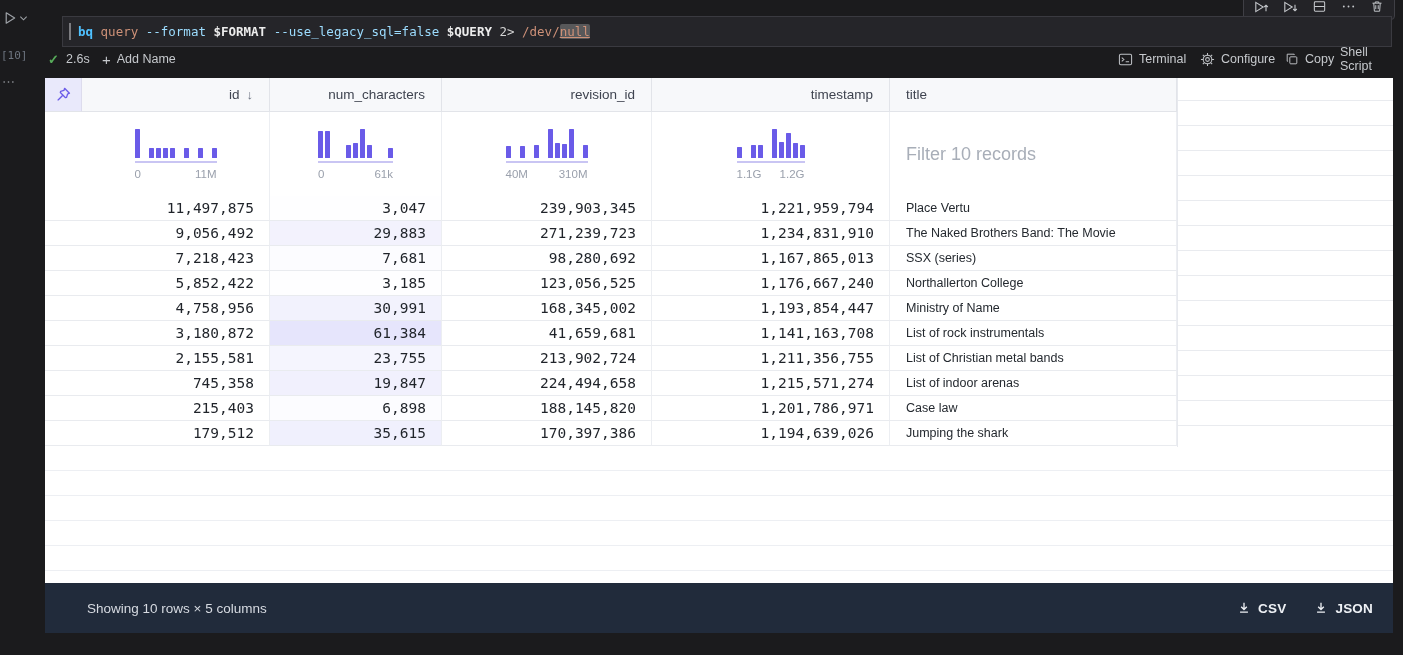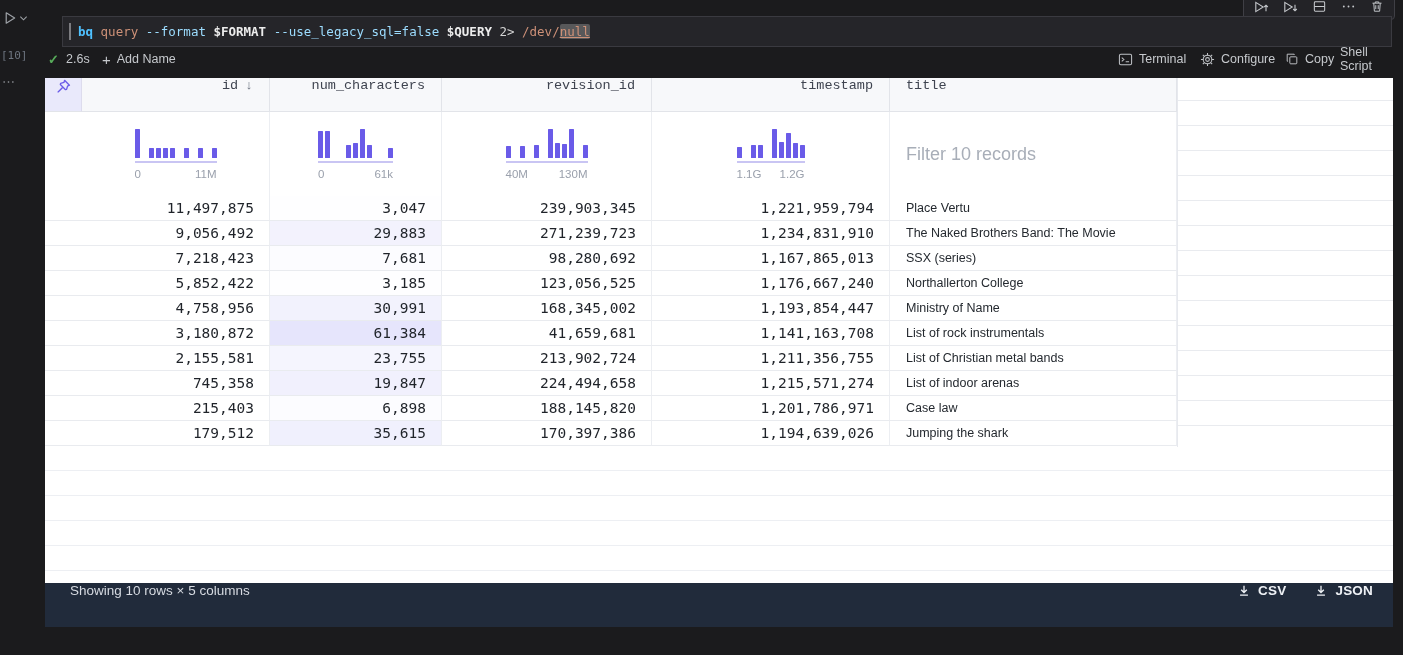--- a/index.html
+++ b/index.html
@@ -29,22 +29,22 @@
   .status-row { position:absolute; left:0; top:46px; width:1403px; height:26px; font-size:12.5px; color:#c6c9cd; }
   .status-row .it { position:absolute; top:0; height:26px; display:flex; align-items:center; gap:6px; cursor:pointer; }
   .status-row svg { stroke:#bfc2c6; fill:none; stroke-width:1.1; }
   .check { color:#57ab5a; font-size:13px; font-weight:bold; }
   .plus-glyph { font-size:15px; font-weight:300; color:#c6c9cd; }
 
   
   .table-card { position:absolute; left:45px; top:78px; width:1348px; height:505px; background:#fff; overflow:hidden; }
   .tgrid { display:grid; grid-template-columns:37px 188px 172px 210px 238px 287px 216px; }
   .hrow { height:34px; }
-  .hcell { background:#f7f8fa; border-right:1px solid #e2e4e9; border-bottom:1px solid #e2e4e9; display:flex; 
-    font-size:13.5px; font-weight:500; color:#3f4450; cursor:pointer;font-family:Liberation Mono, monospace; }
+  .hcell { background:#f7f8fa; border-right:1px solid #e2e4e9; border-bottom:1px solid #e2e4e9; display:flex; align-items:center;
+    font-size:13.5px; font-weight:500; color:#3f4450; cursor:pointer; }
   .hcell.r { justify-content:flex-end; padding-right:16px; }
   .hcell.l { justify-content:flex-start; padding-left:16px; }
   .hcell.pin { background:#e9e9fb; justify-content:center; border-right:1px solid #dddced; }
   .hcell.blank { background:#fff; border:none; }
   .sort-arrow { font-size:13px; color:#6b7280; margin-left:7px; }
 
   .histrow { height:84px; }
   .histcell { border-right:1px solid #eceef2; display:flex; align-items:center; justify-content:center; }
   .histcell.noborder { border-right:none; }
   .hist { display:flex; flex-direction:column; align-items:stretch; cursor:pointer; }
@@ -58,21 +58,21 @@
   .dcell { border-right:1px solid #eceef2; border-bottom:1px solid #e9ebef; display:flex; align-items:center; overflow:hidden; }
   .dcell.first, .dcell.last { border-right:none; }
   .dcell.num { justify-content:flex-end; padding-right:15px; font-family:"DejaVu Sans Mono", monospace; font-size:14.5px; color:#1f2329; }
   .dcell.txt { padding-left:16px; font-size:12.5px; color:#24292f; }
   .ghost { height:25px; border-bottom:1px solid #edeff3; }
 
   .right-panel { position:absolute; left:1132px; top:0; width:216px; height:369px; background:#fff; border-left:1px solid #e7e9ee; }
   .rp-line { position:absolute; left:0; width:100%; height:1px; background:#e9ebef; }
 
   
-  .tfooter { position:absolute; left:45px; top:583px; width:1348px; height:44px; background:#212b3b; display:flex; align-items:flex-start; }
+  .tfooter { position:absolute; left:45px; top:583px; width:1348px; height:50px; background:#212b3b; display:flex; align-items:center;padding-left:17px; }
   .tf-summary { margin-left:25px; font-size:13.5px; color:#d6dae1; }
   .tf-actions { margin-left:auto; margin-right:20px; display:flex; gap:28px; }
   .tf-btn { display:flex; align-items:center; gap:7px; color:#eef1f5; font-size:13.5px; font-weight:600; cursor:pointer; letter-spacing:.2px; }
   .tf-btn svg { stroke:#eef1f5; fill:none; stroke-width:1.5; }
 </style>
 </head>
 <body>
 
 <div class="screen">
 
@@ -241,21 +241,21 @@
               <div class="bar" style="height: 29px;"></div>
               <div class="bar" style="height: 14.5px;"></div>
               <div class="bar" style="height: 13.9px;"></div>
               <div class="bar" style="height: 29px;"></div>
               <div class="bar" style="height: 0px;"></div>
               <div class="bar" style="height: 13px;"></div>
             </div>
             <div class="axis"></div>
             <div class="axlbl">
               <span>40M</span>
-              <span>130M</span>
+              <span>310M</span>
             </div>
           </div>
         </div>
       <div class="histcell">
           <div class="hist">
             <div class="bars">
               <div class="bar" style="height: 11px;"></div>
               <div class="bar" style="height: 0px;"></div>
               <div class="bar" style="height: 13px;"></div>
               <div class="bar" style="height: 13px;"></div>

